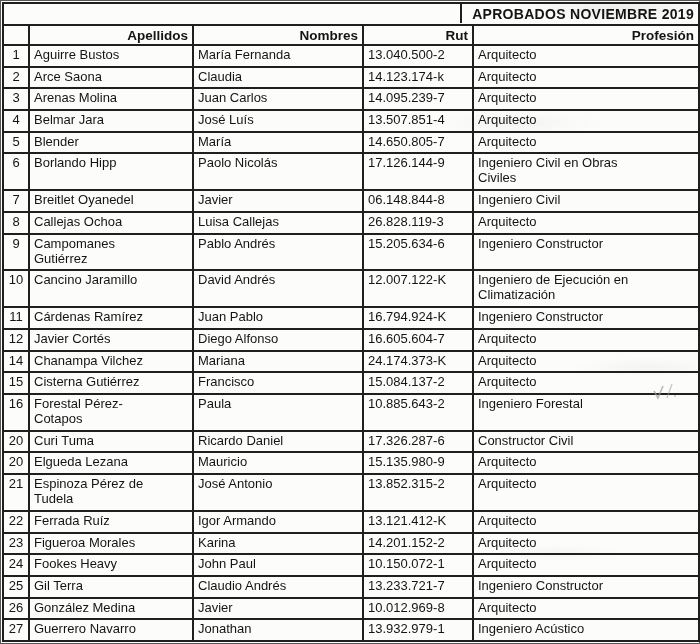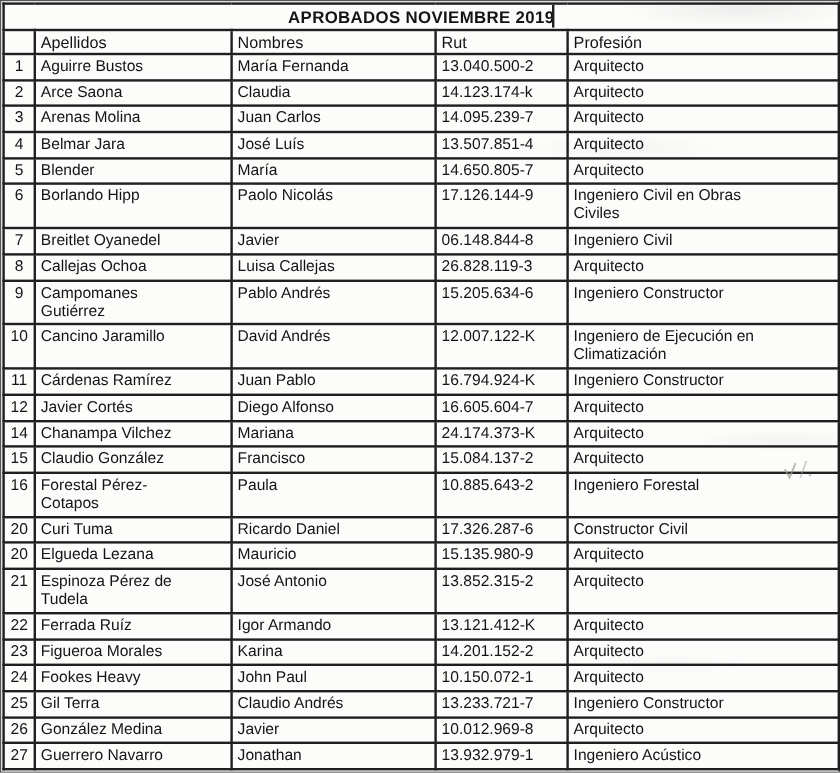--- a/index.html
+++ b/index.html
@@ -37,30 +37,30 @@
     font-size: 13px;
     line-height: 15px;
     color: #141414;
     white-space: pre-line;
     overflow: hidden;
   }
   tr.title-row th {
     height: 18px;
     font-size: 14px;
     font-weight: bold;
-    text-align: center;
+    text-align: right;
     letter-spacing: .3px;
     vertical-align: middle;
     white-space: nowrap;
   }
   tr.head-row th {
     height: 16px;
     font-size: 13.5px;
-    font-weight: normal;
-    text-align: left;
+    font-weight: bold;
+    text-align: right;
     vertical-align: middle;
   }
   tbody td {
     vertical-align: top;
     height: 16px;
   }
   td.c-num { text-align: center; padding: 1px 2px; }
   .title-divider {
     position: absolute;
     left: 459px;
@@ -189,21 +189,21 @@
   </tr>
         <tr>
     <td class="c-num">14</td>
     <td class="c-ape">Chanampa Vilchez</td>
     <td class="c-nom">Mariana</td>
     <td class="c-rut">24.174.373-K</td>
     <td class="c-pro">Arquitecto</td>
   </tr>
         <tr>
     <td class="c-num">15</td>
-    <td class="c-ape">Claudio González</td>
+    <td class="c-ape">Cisterna Gutiérrez</td>
     <td class="c-nom">Francisco</td>
     <td class="c-rut">15.084.137-2</td>
     <td class="c-pro">Arquitecto</td>
   </tr>
         <tr>
     <td class="c-num">16</td>
     <td class="c-ape">Forestal Pérez-
 Cotapos</td>
     <td class="c-nom">Paula</td>
     <td class="c-rut">10.885.643-2</td>

